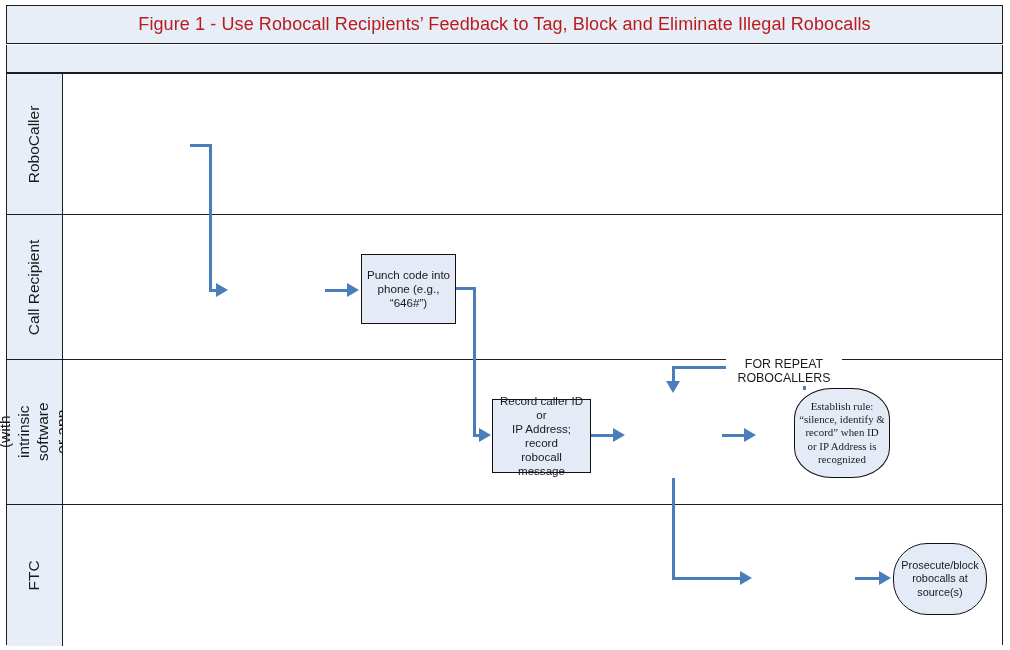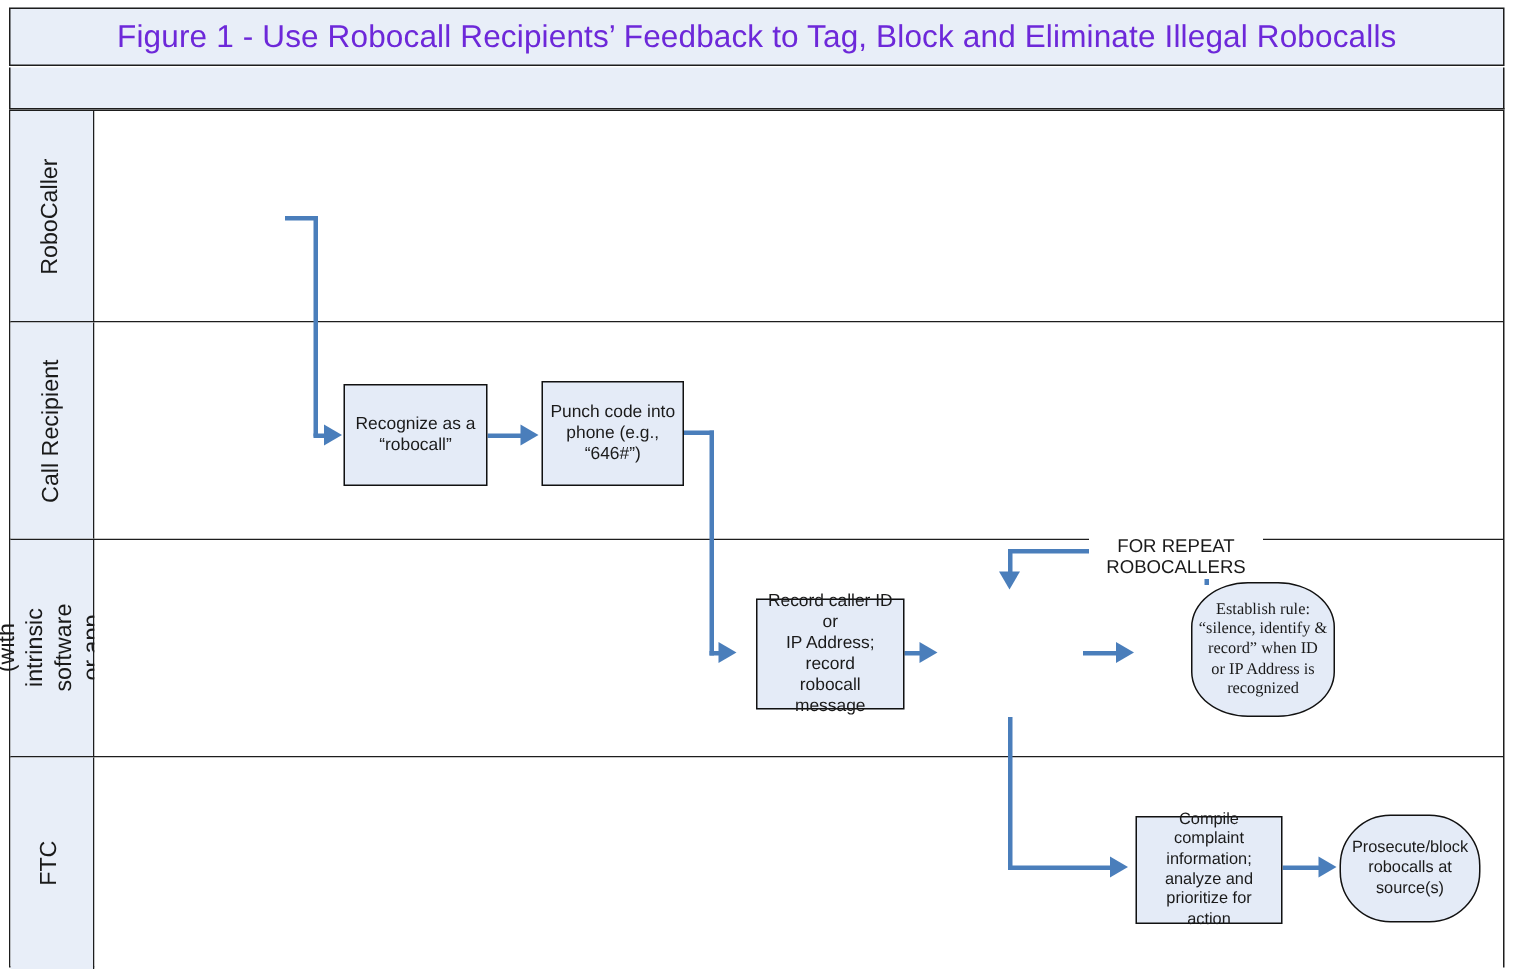--- a/index.html
+++ b/index.html
@@ -16,21 +16,21 @@
 
   
   #title-band{
     position:absolute;left:6px;top:5px;width:997px;height:39px;
     background:#e8eef8;
     border:1px solid #1d1d1d;
     box-sizing:border-box;
     display:flex;align-items:center;justify-content:center;
   }
   #title-text{
-    font-size:21px;color:#6d28d9;letter-spacing:.1px;
+    font-size:18px;color:#b91c1c;letter-spacing:.1px;
     white-space:nowrap;
   }
 
   
   #sub-band{
     position:absolute;left:6px;top:45px;width:997px;height:28px;
     background:#e8eef8;
     border:1px solid #1d1d1d;
     border-top:none;
     box-sizing:border-box;
@@ -190,52 +190,42 @@
 ROBOCALLERS</div>
 
   <div class="conn v" style="left:672px;top:478px;height:102px;"></div>
   <div class="conn h" style="left:672px;top:577px;width:70px;"></div>
   <div class="arrow right" style="left:740px;top:571px;"></div>
 
   <div class="conn h" style="left:855px;top:577px;width:26px;"></div>
   <div class="arrow right" style="left:879px;top:571px;"></div>
 
 
-  <div class="node process fs12" style="left:229px;top:256px;width:96px;height:68px;">
-    <span style="white-space: pre-line;">Recognize as a
-“robocall”</span>
-  </div>
 
   <div class="node process fs12" style="left:361px;top:254px;width:95px;height:70px;">
     <span style="white-space: pre-line;">Punch code into
 phone (e.g.,
 “646#”)</span>
   </div>
 
-  <div class="node process fs12" style="left:492px;top:399px;width:99px;height:74px;margin-left:12px;">
+  <div class="node process fs12" style="left:492px;top:399px;width:99px;height:74px;">
     <span style="white-space: pre-line;">Record caller ID or
 IP Address; record
 robocall message</span>
   </div>
 
 
   <div class="node rule fs11" style="left:794px;top:388px;width:96px;height:90px;font-family:Liberation Serif, serif;">
     <span style="white-space: pre-line;">Establish rule:
 “silence, identify &amp;
 record”  when ID
 or IP Address is
 recognized</span>
   </div>
 
-  <div class="node process fs11" style="left:757px;top:544px;width:98px;height:72px;">
-    <span style="white-space: pre-line;">Compile complaint
-information;
-analyze and
-prioritize for action</span>
-  </div>
 
   <div class="node terminator fs11" style="left:893px;top:543px;width:94px;height:72px;">
     <span style="white-space: pre-line;">Prosecute/block
 robocalls at
 source(s)</span>
   </div>
 
 </div>
 
 </body></html>

